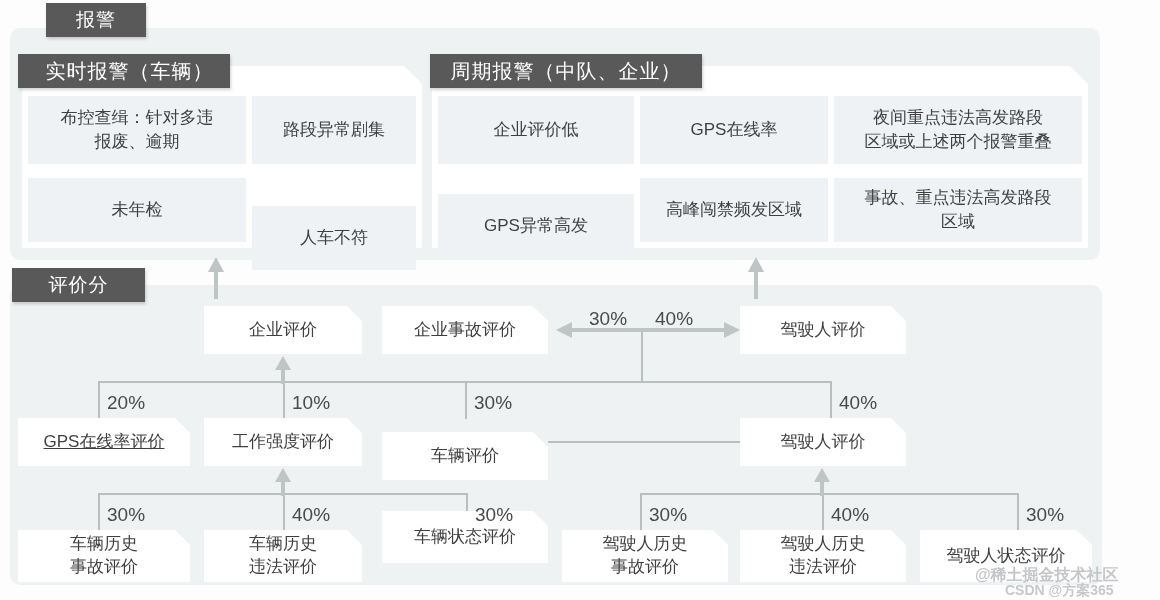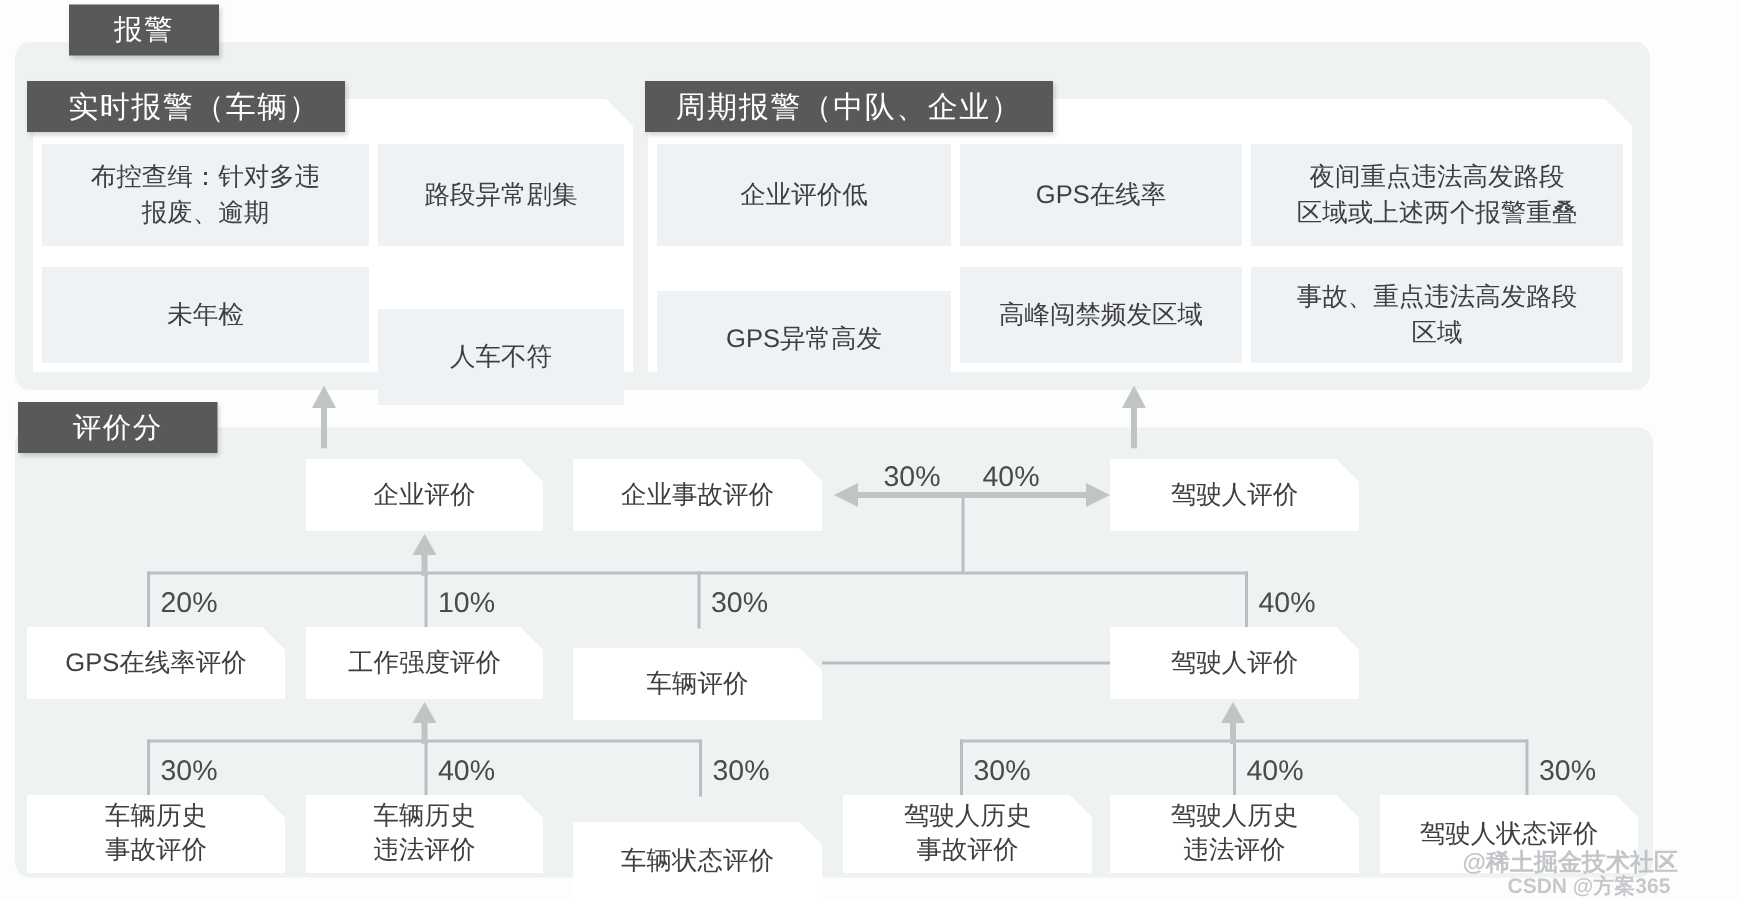--- a/index.html
+++ b/index.html
@@ -156,21 +156,21 @@
   <div class="arr" style="left:556px;top:321px;">
     <svg width="184" height="18" viewBox="0 0 184 18">
       <polygon points="0,9 16,1 16,7 168,7 168,1 184,9 168,17 168,11 16,11 16,17" fill="#bfc4c5"></polygon>
     </svg>
   </div>
   <div class="pct" style="left:589px;top:308px;">30%</div>
   <div class="pct" style="left:655px;top:308px;">40%</div>
 
   <div class="ln lnv" style="left:641px;top:330px;height:52px;"></div>
 
-  <div class="fbox" style="left:18px;top:418px;width:172px;height:48px;">GPS在线率评价</div>
+  <div class="fbox" style="left:18px;top:418px;width:172px;height:48px;text-decoration:underline;">GPS在线率评价</div>
   <div class="fbox" style="left:204px;top:418px;width:158px;height:48px;">工作强度评价</div>
   <div class="fbox" style="left:382px;top:432px;width:166px;height:48px;">车辆评价</div>
   <div class="fbox" style="left:740px;top:418px;width:166px;height:48px;">驾驶人评价</div>
 
   <div class="ln lnh" style="left:98px;top:381px;width:734px;"></div>
   <div class="ln lnv" style="left:98px;top:381px;height:38px;"></div>
   <div class="ln lnv" style="left:283px;top:381px;height:38px;"></div>
   <div class="ln lnv" style="left:465px;top:381px;height:38px;"></div>
   <div class="ln lnv" style="left:830px;top:381px;height:38px;"></div>
 
@@ -182,21 +182,21 @@
 
   <div class="ln lnh" style="left:548px;top:441px;width:192px;"></div>
 
   <div class="pct" style="left:107px;top:392px;">20%</div>
   <div class="pct" style="left:292px;top:392px;">10%</div>
   <div class="pct" style="left:474px;top:392px;">30%</div>
   <div class="pct" style="left:839px;top:392px;">40%</div>
 
   <div class="fbox" style="left:18px;top:530px;width:172px;height:52px;">车辆历史<br>事故评价</div>
   <div class="fbox" style="left:204px;top:530px;width:158px;height:52px;">车辆历史<br>违法评价</div>
-  <div class="fbox" style="left:382px;top:548px;width:166px;height:52px;">车辆状态评价</div>
+  <div class="fbox" style="left:382px;top:511px;width:166px;height:52px;">车辆状态评价</div>
   <div class="fbox" style="left:562px;top:530px;width:166px;height:52px;">驾驶人历史<br>事故评价</div>
   <div class="fbox" style="left:740px;top:530px;width:166px;height:52px;">驾驶人历史<br>违法评价</div>
   <div class="fbox" style="left:920px;top:530px;width:172px;height:52px;">驾驶人状态评价</div>
 
   <div class="ln lnh" style="left:98px;top:493px;width:370px;"></div>
   <div class="ln lnv" style="left:98px;top:493px;height:38px;"></div>
   <div class="ln lnv" style="left:283px;top:493px;height:38px;"></div>
   <div class="ln lnv" style="left:466px;top:493px;height:38px;"></div>
   <div class="arr" style="left:274px;top:468px;">
     <svg width="18" height="28" viewBox="0 0 18 28">

